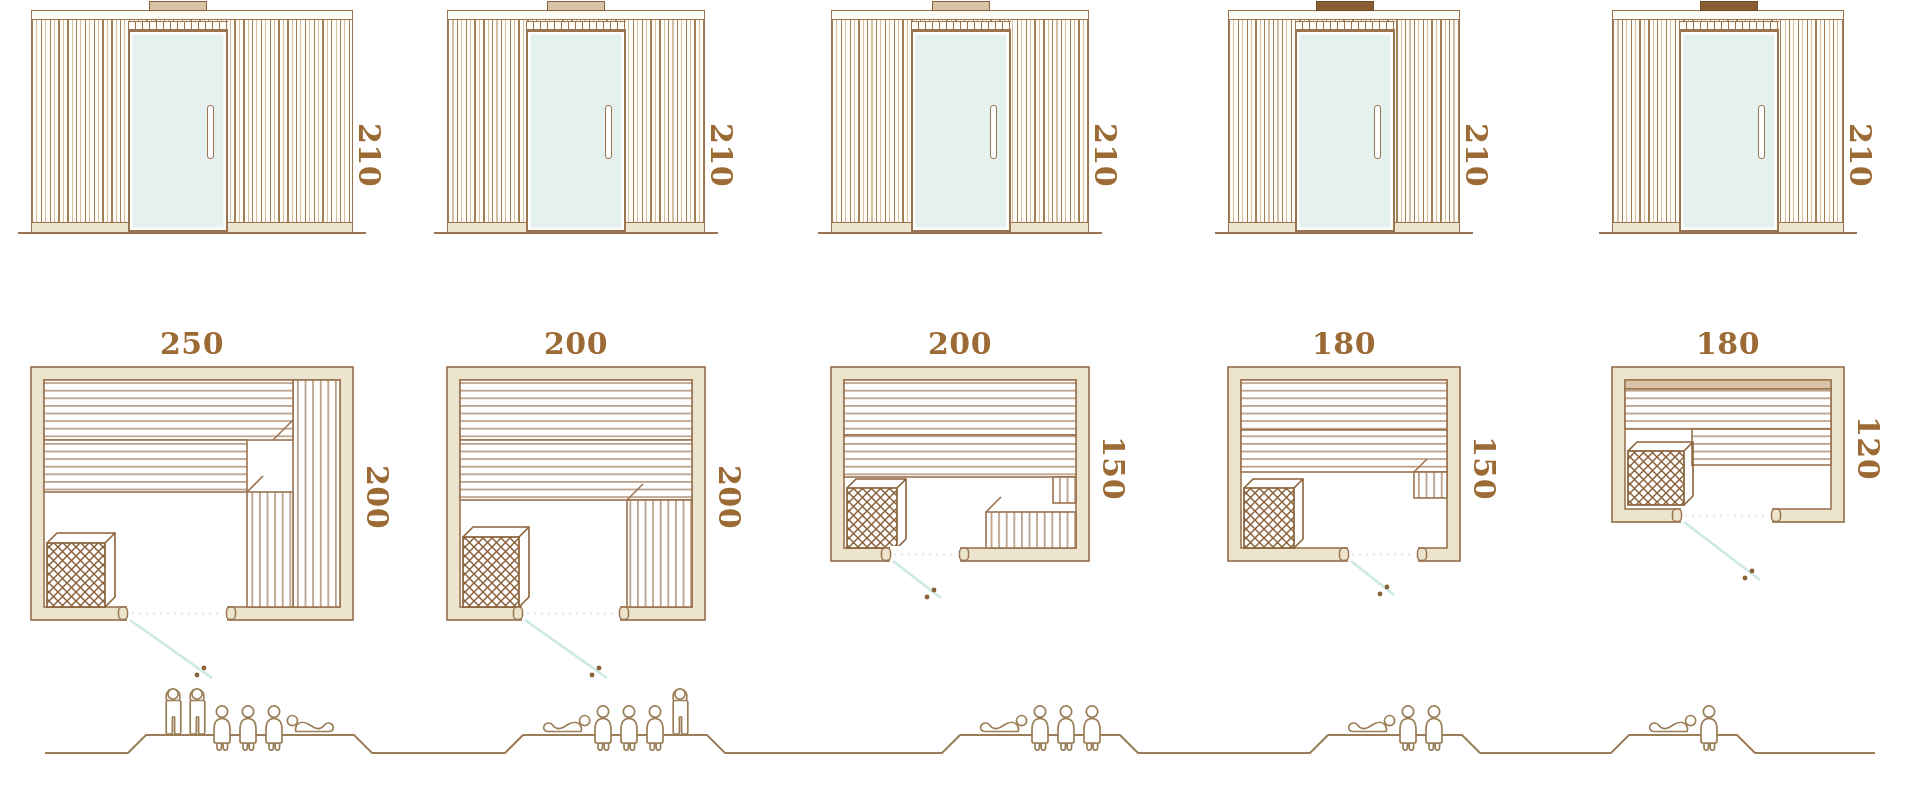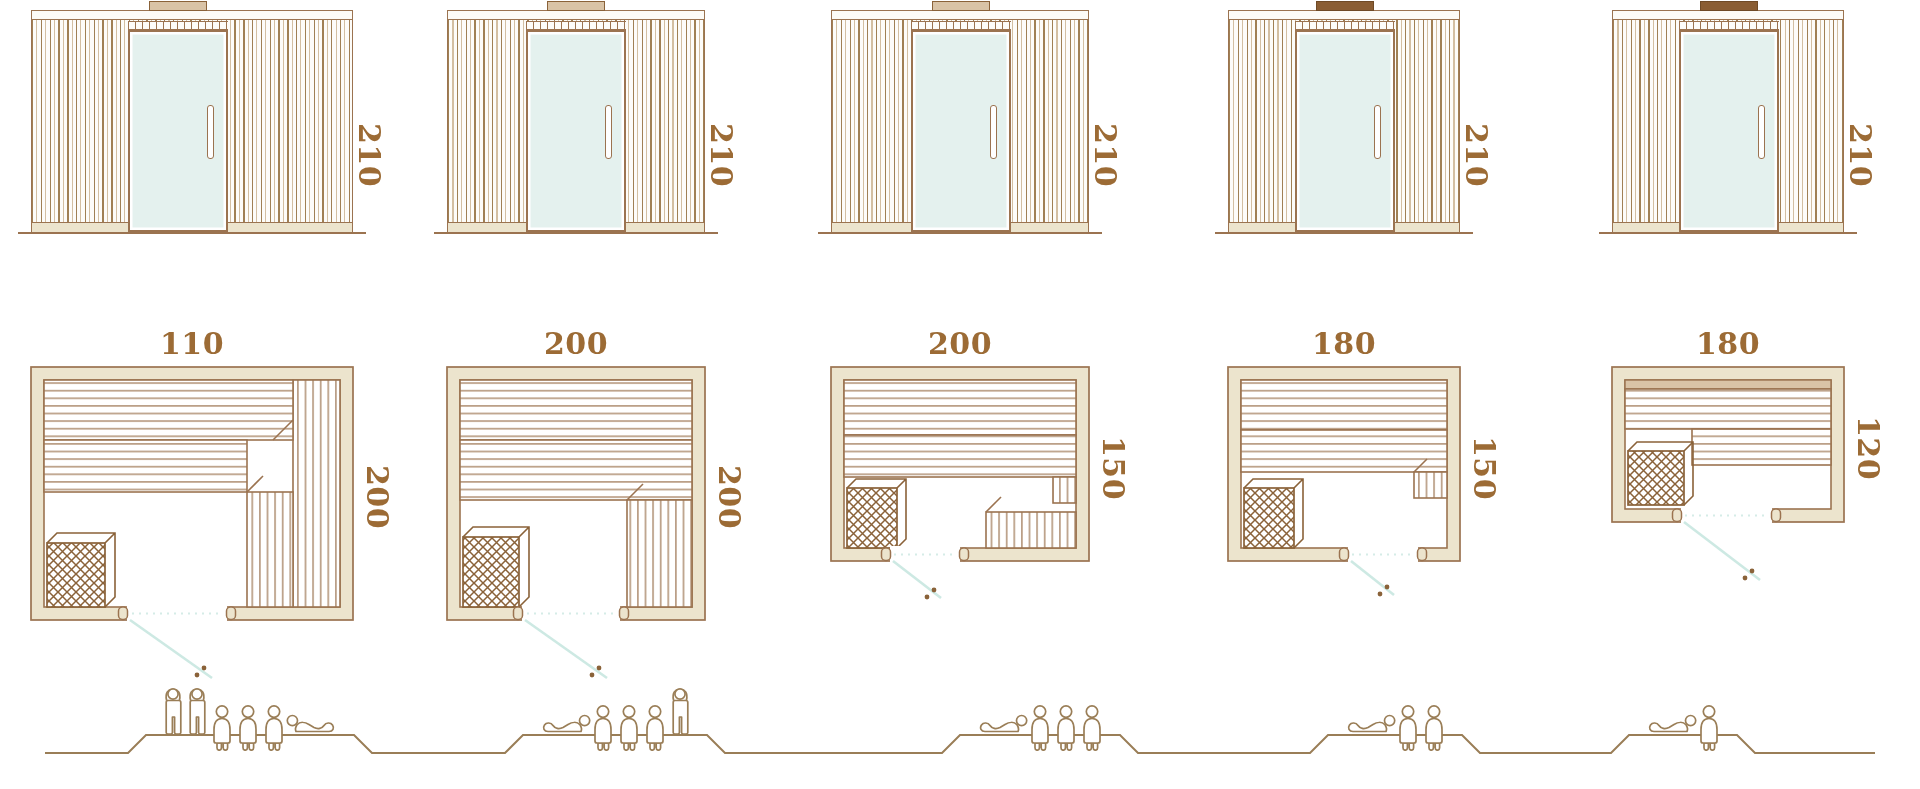--- a/index.html
+++ b/index.html
@@ -82,21 +82,21 @@
       <div class="baseband"></div>
       <div class="doorunit" style="left:96px">
         <div class="vent"></div>
         <div class="glassdoor">
           <div class="handle"></div>
         </div>
       </div>
     </div>
     <div class="floorline" style="left:18px;width:348px"></div>
     <span class="dim dim-v" style="left:387px;top:123px">210</span>
-    <span class="dim dim-top">110</span>
+    <span class="dim dim-top">250</span>
     <span class="dim dim-v" style="left:395px;top:465px">200</span>
 
     <svg class="plan" style="left:-14px" width="412" height="365" viewBox="-45 -4 412 365">
       <rect x="0" y="0" width="322" height="253" fill="#ece4cd" stroke="#9b7350" stroke-width="1.7"></rect>
       <rect x="13" y="13" width="296" height="227" fill="#ffffff" stroke="#9b7350" stroke-width="1.6"></rect>
       <g>
         <rect x="262" y="13" width="47" height="227" fill="#fff" stroke="#9b7350" stroke-width="1.6"></rect>
         <rect x="262" y="13" width="47" height="227" fill="url(#vplank)"></rect>
       </g>
       <g>

